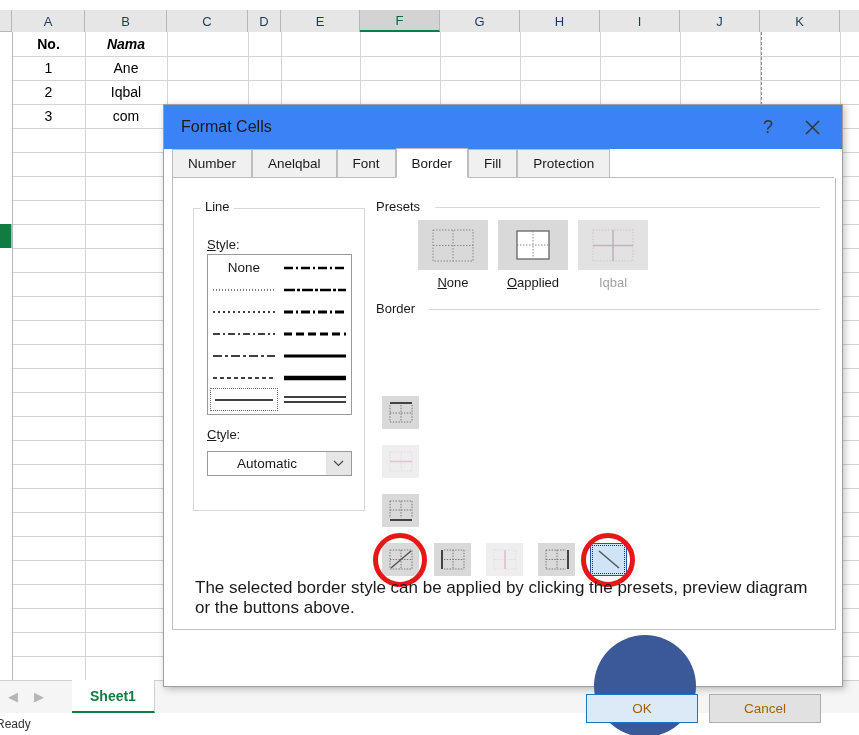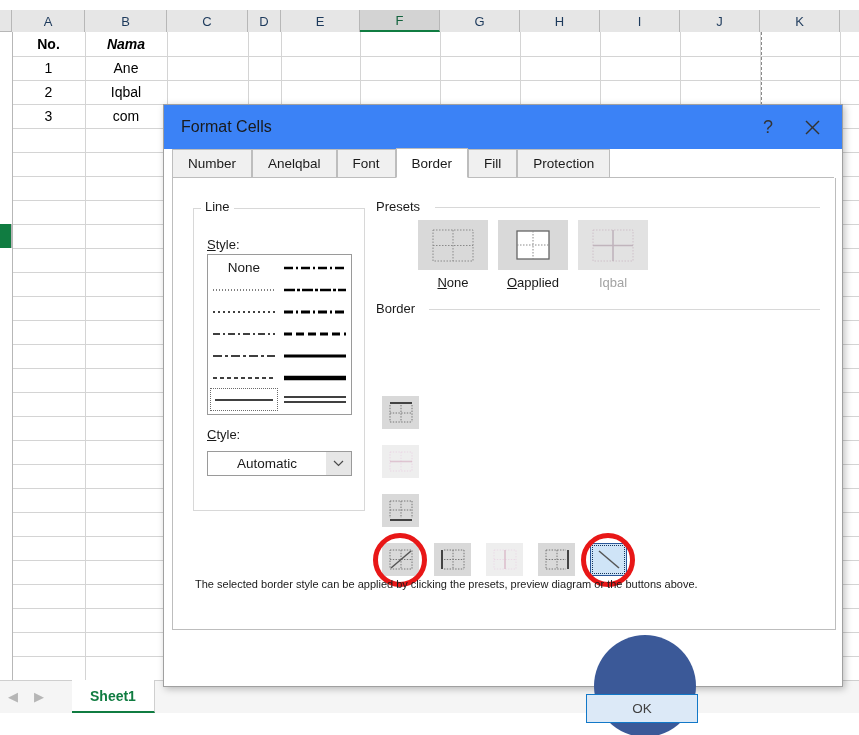--- a/index.html
+++ b/index.html
@@ -180,37 +180,37 @@
     font-size: 14px; color: #1a1a1a;
   }
 
   .redcircle {
     position: absolute; border: 5px solid #e81717; border-radius: 50%;
     background: transparent; pointer-events: none;
   }
 
   .hint {
     position: absolute; left: 22px; top: 400px; width: 630px;
-    font-size: 11px; color: #1a1a1a;
+    font-size: 17px; color: #1a1a1a;
   }
 
   .watermark {
     position: absolute; left: 421px; top: 457px;
     width: 102px; height: 102px; border-radius: 50%;
     background: #3b5998;
     display: flex; align-items: center; justify-content: center;
   }
   .watermark span {
     color: #ffffff; font-weight: bold; font-size: 25px; letter-spacing: .3px; margin-top: 46px;
   }
 
   .dlg-btn {
     position: absolute; height: 29px; width: 112px;
     display: flex; align-items: center; justify-content: center;
-    font-size: 13.5px; color: #404040;
+    font-size: 13.5px; color: #a16207;
   }
   .btn-ok { left: 422px; top: 589px; background: #dce9f7; border: 1px solid #1278c8; }
   .btn-cancel { left: 545px; top: 589px; background: #e1e1e1; border: 1px solid #adadad; }
 </style>
 </head>
 <body>
 
 <div id="sheet">
   <div class="col-head-strip"></div>
   <div class="corner-box"></div>
@@ -307,20 +307,23 @@
   <div class="cell" style="left:85px;top:104px;width:82px;">com</div>
 
   <div class="sheetbar"></div>
   <div class="nav-arrows">
     <span>◀</span>
     <span>▶</span>
   </div>
   <div class="sheet-tab">
     <span>Sheet1</span>
   </div>
+  <div class="statusbar">
+    <span class="status-text">Ready</span>
+  </div>
 </div>
 
 <div id="dialog">
 
   <div class="titlebar">
     <div class="dlg-title">Format Cells</div>
     <div class="title-btns">
       <div class="tb-btn">?</div>
       <div class="tb-btn">
         <svg width="17" height="17" viewBox="0 0 17 17">
@@ -565,13 +568,16 @@
     <div class="hint">The selected border style can be applied by clicking the presets, preview diagram or the buttons above.</div>
 
     <div class="watermark">
       <span>Anelqbal</span>
     </div>
   </div>
 
   <div class="dlg-btn btn-ok">
     <span>OK</span>
   </div>
+  <div class="dlg-btn btn-cancel">
+    <span>Cancel</span>
+  </div>
 </div>
 
 </body></html>

